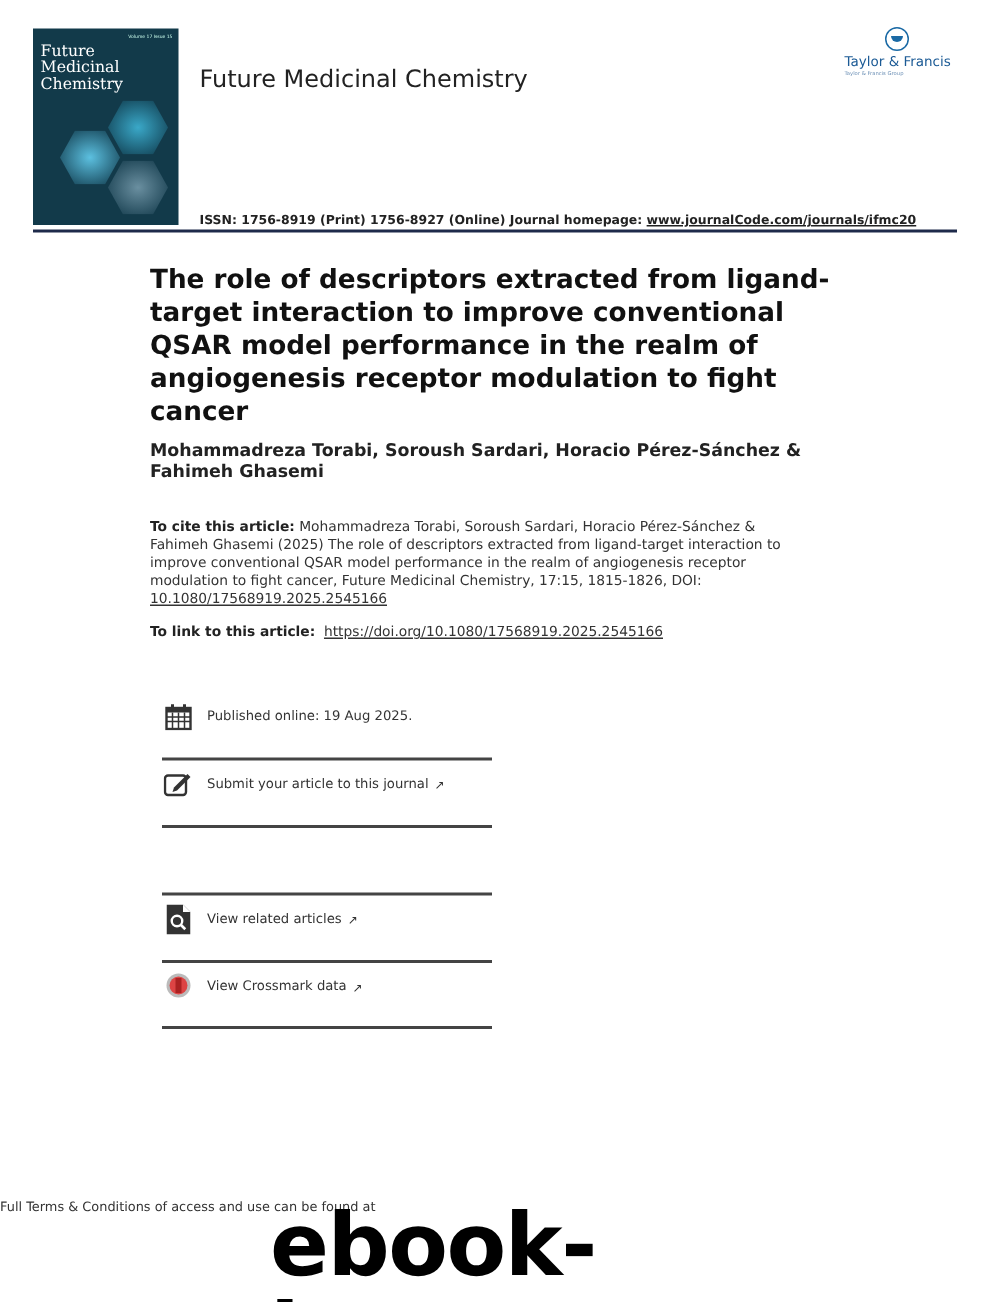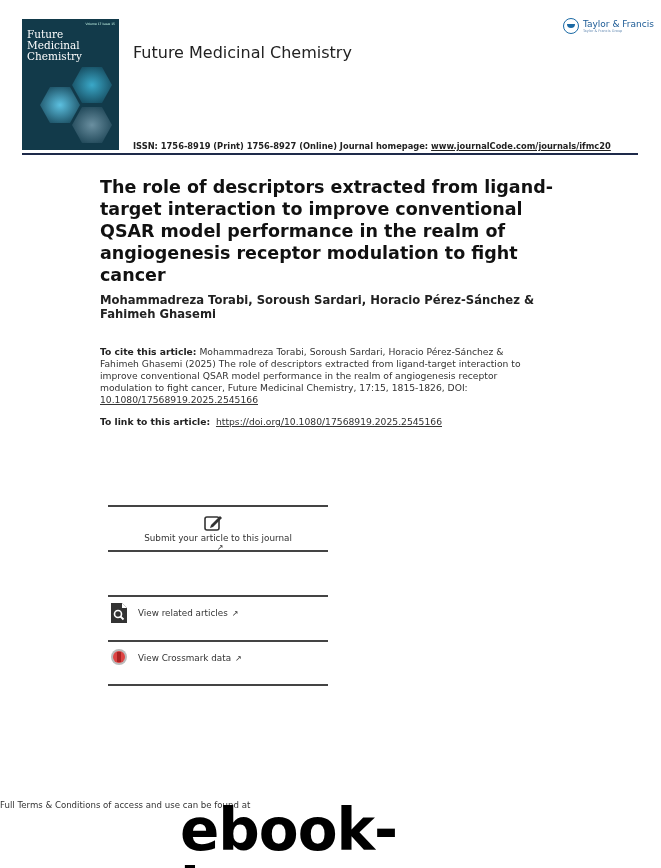--- a/index.html
+++ b/index.html
@@ -3,21 +3,21 @@
 <meta charset="utf-8">
 <style>
   html, body { margin:0; padding:0; background:#fff; }
   body { width:661px; height:868px; position:relative; overflow:hidden; font-family:"DejaVu Sans", sans-serif; color:#222; }
   .abs { position:absolute; }
   .cover { left:22px; top:19px; width:97px; height:131px; background:#123a4a; overflow:hidden; }
   .cover .ct { position:absolute; left:5px; top:10px; color:#fff; font-family:"DejaVu Serif", serif; font-size:10.5px; line-height:11px; }
   .cover .top { position:absolute; right:4px; top:3px; font-size:3px; color:#cfe; }
   .hex { position:absolute; width:40px; height:36px; clip-path:polygon(25% 0,75% 0,100% 50%,75% 100%,25% 100%,0 50%); }
   .journal-title { left:133px; top:43px; font-size:16px; color:#222; }
-  .tf-logo { left:563px; top:18px; display:flex; align-items:center; gap:4px; }
+  .tf-logo { left:563px; top:18px; display:flex; align-items:center; gap:4px;flex-direction:column; }
   .tf-logo .circ { width:14px; height:14px; border:1.5px solid #1b6aa5; border-radius:50%; position:relative; }
   .tf-logo .circ:after { content:""; position:absolute; left:3px; top:5px; width:8px; height:4px; background:#1b6aa5; border-radius:0 0 4px 4px; }
   .tf-logo .t1 { font-size:9px; color:#1b5a95; line-height:9px; }
   .tf-logo .t2 { font-size:3.5px; color:#6b8fb5; }
   .issn { left:133px; top:141px; font-size:8.3px; font-weight:bold; color:#222; }
   .issn a { color:#222; text-decoration:underline; }
   .rule { left:22px; top:153px; width:616px; height:2px; background:#1e2a4a; }
   .title { left:100px; top:176px; width:460px; font-size:17.5px; font-weight:bold; line-height:22px; color:#111; }
   .authors { left:100px; top:293px; width:470px; font-size:11.6px; font-weight:bold; line-height:14px; color:#222; }
   .cite { left:100px; top:346px; width:440px; font-size:9.2px; line-height:12px; color:#333; }
@@ -68,23 +68,35 @@
 
 <div class="abs cite">
   <b>To cite this article:</b><span> Mohammadreza Torabi, Soroush Sardari, Horacio Pérez-Sánchez &amp; Fahimeh Ghasemi (2025) The role of descriptors extracted from ligand-target interaction to improve conventional QSAR model performance in the realm of angiogenesis receptor modulation to fight cancer, Future Medicinal Chemistry, 17:15, 1815-1826, DOI: </span><a>10.1080/17568919.2025.2545166</a>
 </div>
 
 <div class="abs link">
   <b>To link to this article:</b>&nbsp; <a>https://doi.org/10.1080/17568919.2025.2545166</a>
 </div>
 
 <div class="abs box" style="top:465px;height:225px;">
+  <div class="item" style="top:3px;">
+    <span class="ic">
+      <svg width="18" height="18" viewBox="0 0 18 18">
+          <rect x="1" y="3" width="16" height="14" fill="none" stroke="#333" stroke-width="1.6"></rect>
+          <rect x="1" y="3" width="16" height="3" fill="#333"></rect>
+          <rect x="4" y="0.5" width="2" height="4" fill="#333"></rect>
+          <rect x="12" y="0.5" width="2" height="4" fill="#333"></rect>
+          <path d="M1 9h16M1 12h16M5 6v11M9 6v11M13 6v11" stroke="#333" stroke-width="1"></path>
+        </svg>
+    </span>
+    <span>Published online: 19 Aug 2025.</span>
+  </div>
   <div class="sep" style="top:40px;"></div>
 
-  <div class="item" style="top:48px;flex-direction:column;">
+  <div class="item" style="top:48px;">
     <span class="ic">
       <svg width="20" height="18" viewBox="0 0 20 18">
           <rect x="1" y="3" width="14" height="13" rx="2" fill="none" stroke="#333" stroke-width="1.6"></rect>
           <path d="M7 11l9-9 2 2-9 9-3 1z" fill="#333"></path>
         </svg>
     </span>
     <span>Submit your article to this journal</span>
       <span class="ext">↗</span>
   </div>
   <div class="sep" style="top:85px;"></div>

